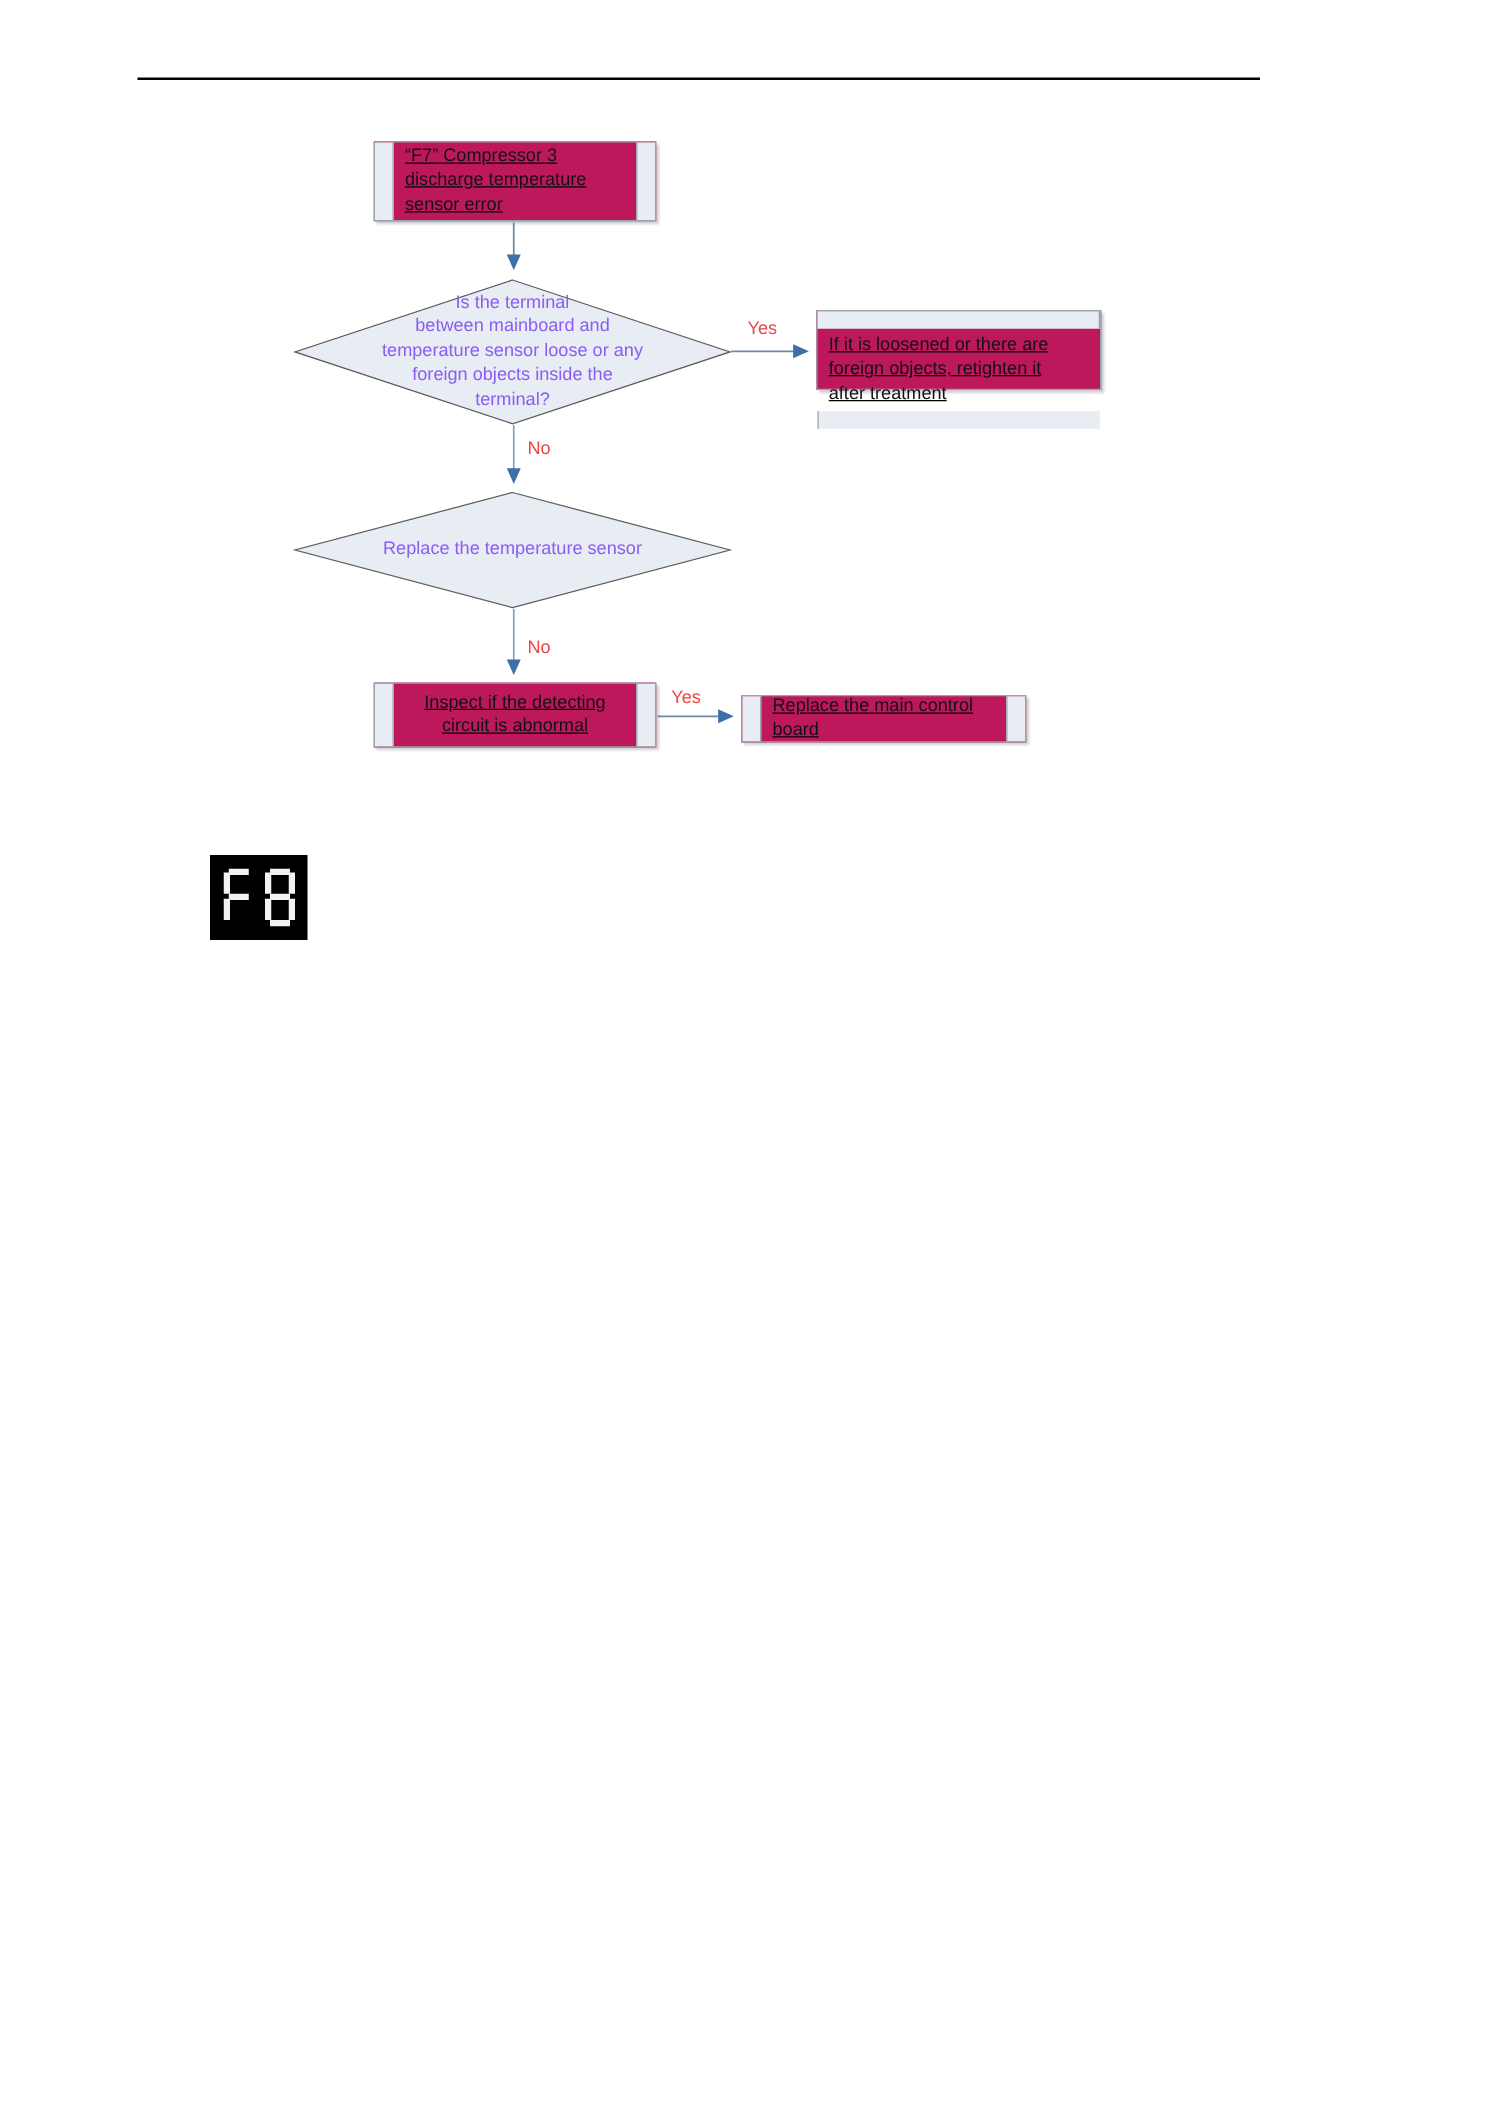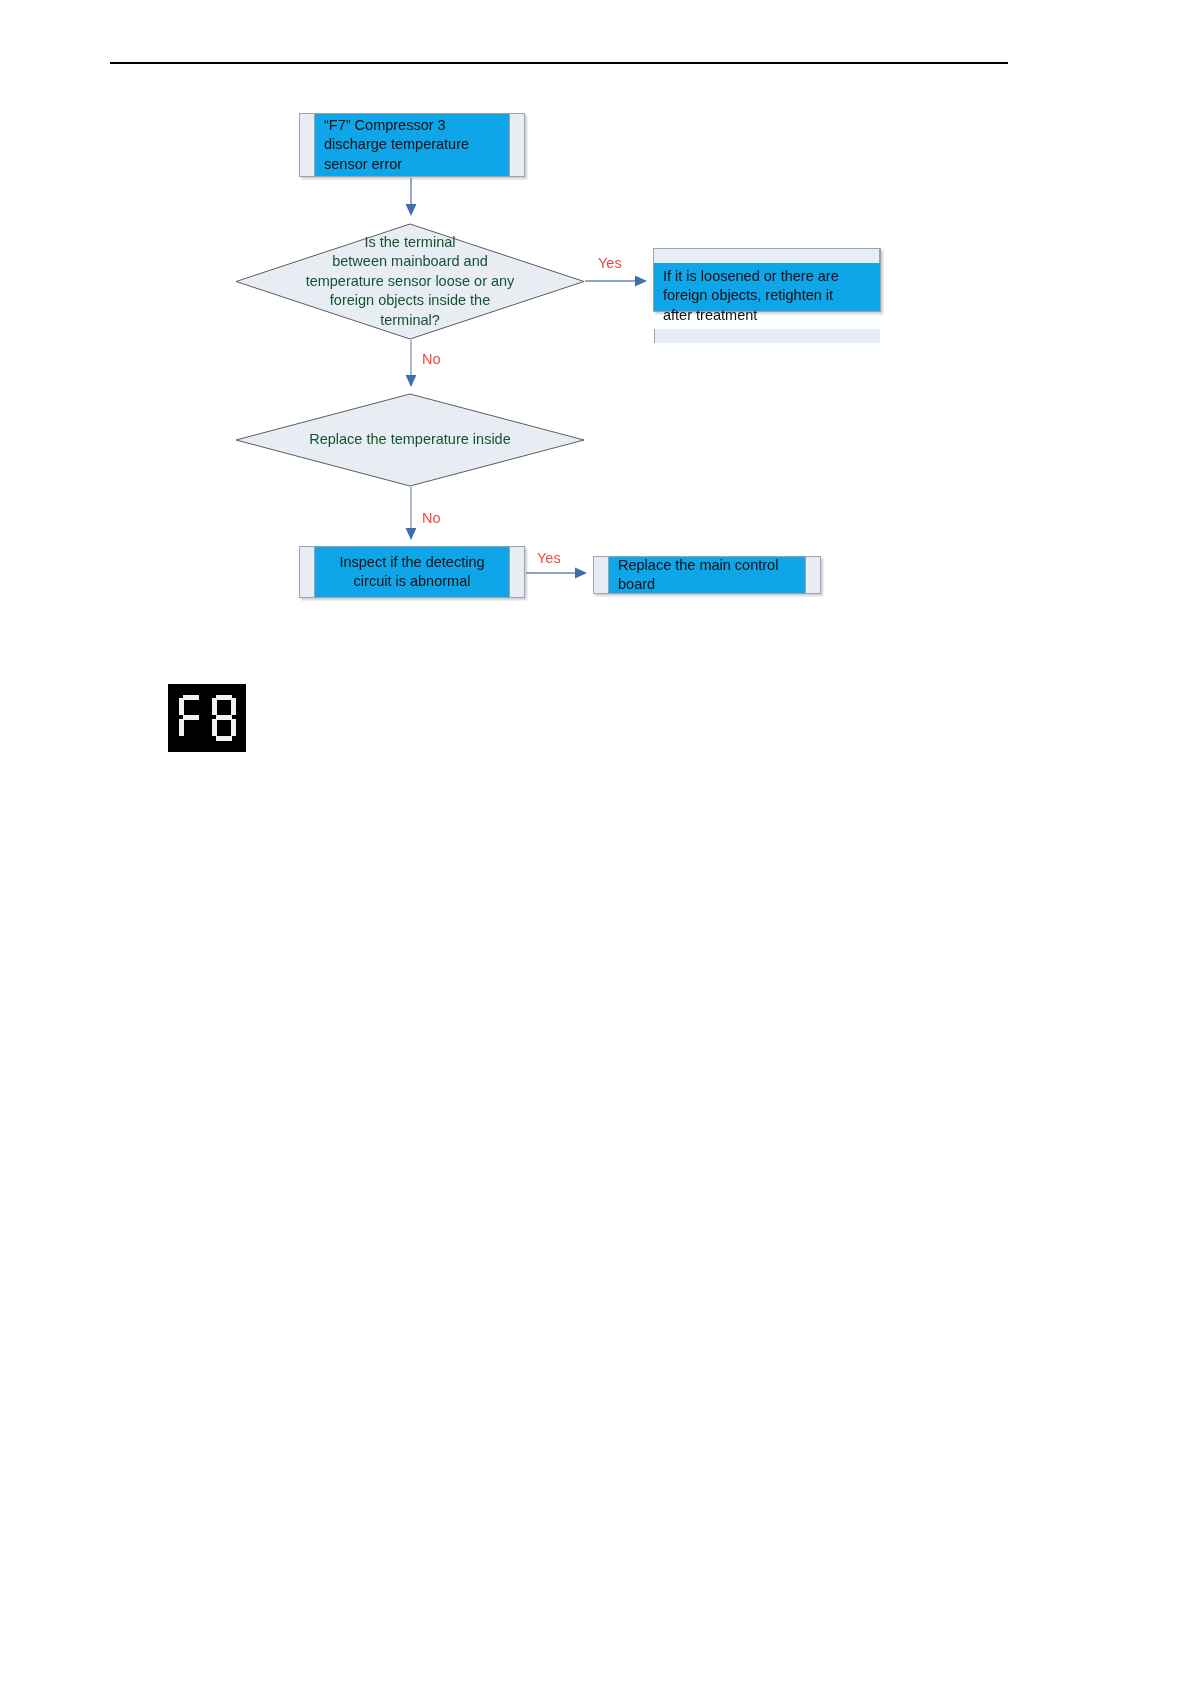--- a/index.html
+++ b/index.html
@@ -35,25 +35,26 @@
     left: 0;
     top: 0;
     width: 1191px;
     height: 700px;
   }
 
   
   .proc {
     position: absolute;
     box-sizing: border-box;
-    background: #0ea5e9;
+    background: #be185d;
     border: 1px solid #9aa3af;
     display: flex;
     align-items: stretch;
     box-shadow: 2px 2px 2px rgba(120,120,120,0.35);
+    text-decoration: underline;
   }
   .proc .bar-l,
   .proc .bar-r {
     flex: 0 0 14px;
     border-right: 1px solid #9aa3af;
     background: #e8ecf3;
   }
   .proc .bar-r {
     border-right: none;
     border-left: 1px solid #9aa3af;
@@ -84,21 +85,21 @@
   .diamond .dtext {
     position: absolute;
     left: 0; top: 0;
     width: 100%; height: 100%;
     display: flex;
     align-items: center;
     justify-content: center;
     text-align: center;
     font-size: 14.5px;
     line-height: 1.35;
-    color: #14532d;
+    color: #8b5cf6;
     white-space: pre-line;
     pointer-events: none;
   }
   #dia-terminal { left: 236px; top: 224px; width: 348px; height: 115px; }
   #dia-replace  { left: 236px; top: 394px; width: 348px; height: 92px; }
 
   
   .conn {
     position: absolute;
     left: 0; top: 0;
@@ -202,21 +203,21 @@
       <div class="proc-text">If it is loosened or there are
 foreign objects, retighten it
 after treatment</div>
       <div class="bar-r"></div>
     </div>
 
     <div class="diamond" id="dia-replace">
       <svg width="348" height="92" viewBox="0 0 348 92" xmlns="http://www.w3.org/2000/svg">
         <polygon points="174,0 348,46 174,92 0,46" fill="#e8ecf3" stroke="#5c5c5c" stroke-width="1"></polygon>
       </svg>
-      <div class="dtext">Replace the temperature inside</div>
+      <div class="dtext">Replace the temperature sensor</div>
     </div>
 
     <div class="proc centered" id="box-detect">
       <div class="bar-l"></div>
       <div class="proc-text">Inspect if the detecting
 circuit is abnormal</div>
       <div class="bar-r"></div>
     </div>
 
     <div class="proc" id="box-main">

